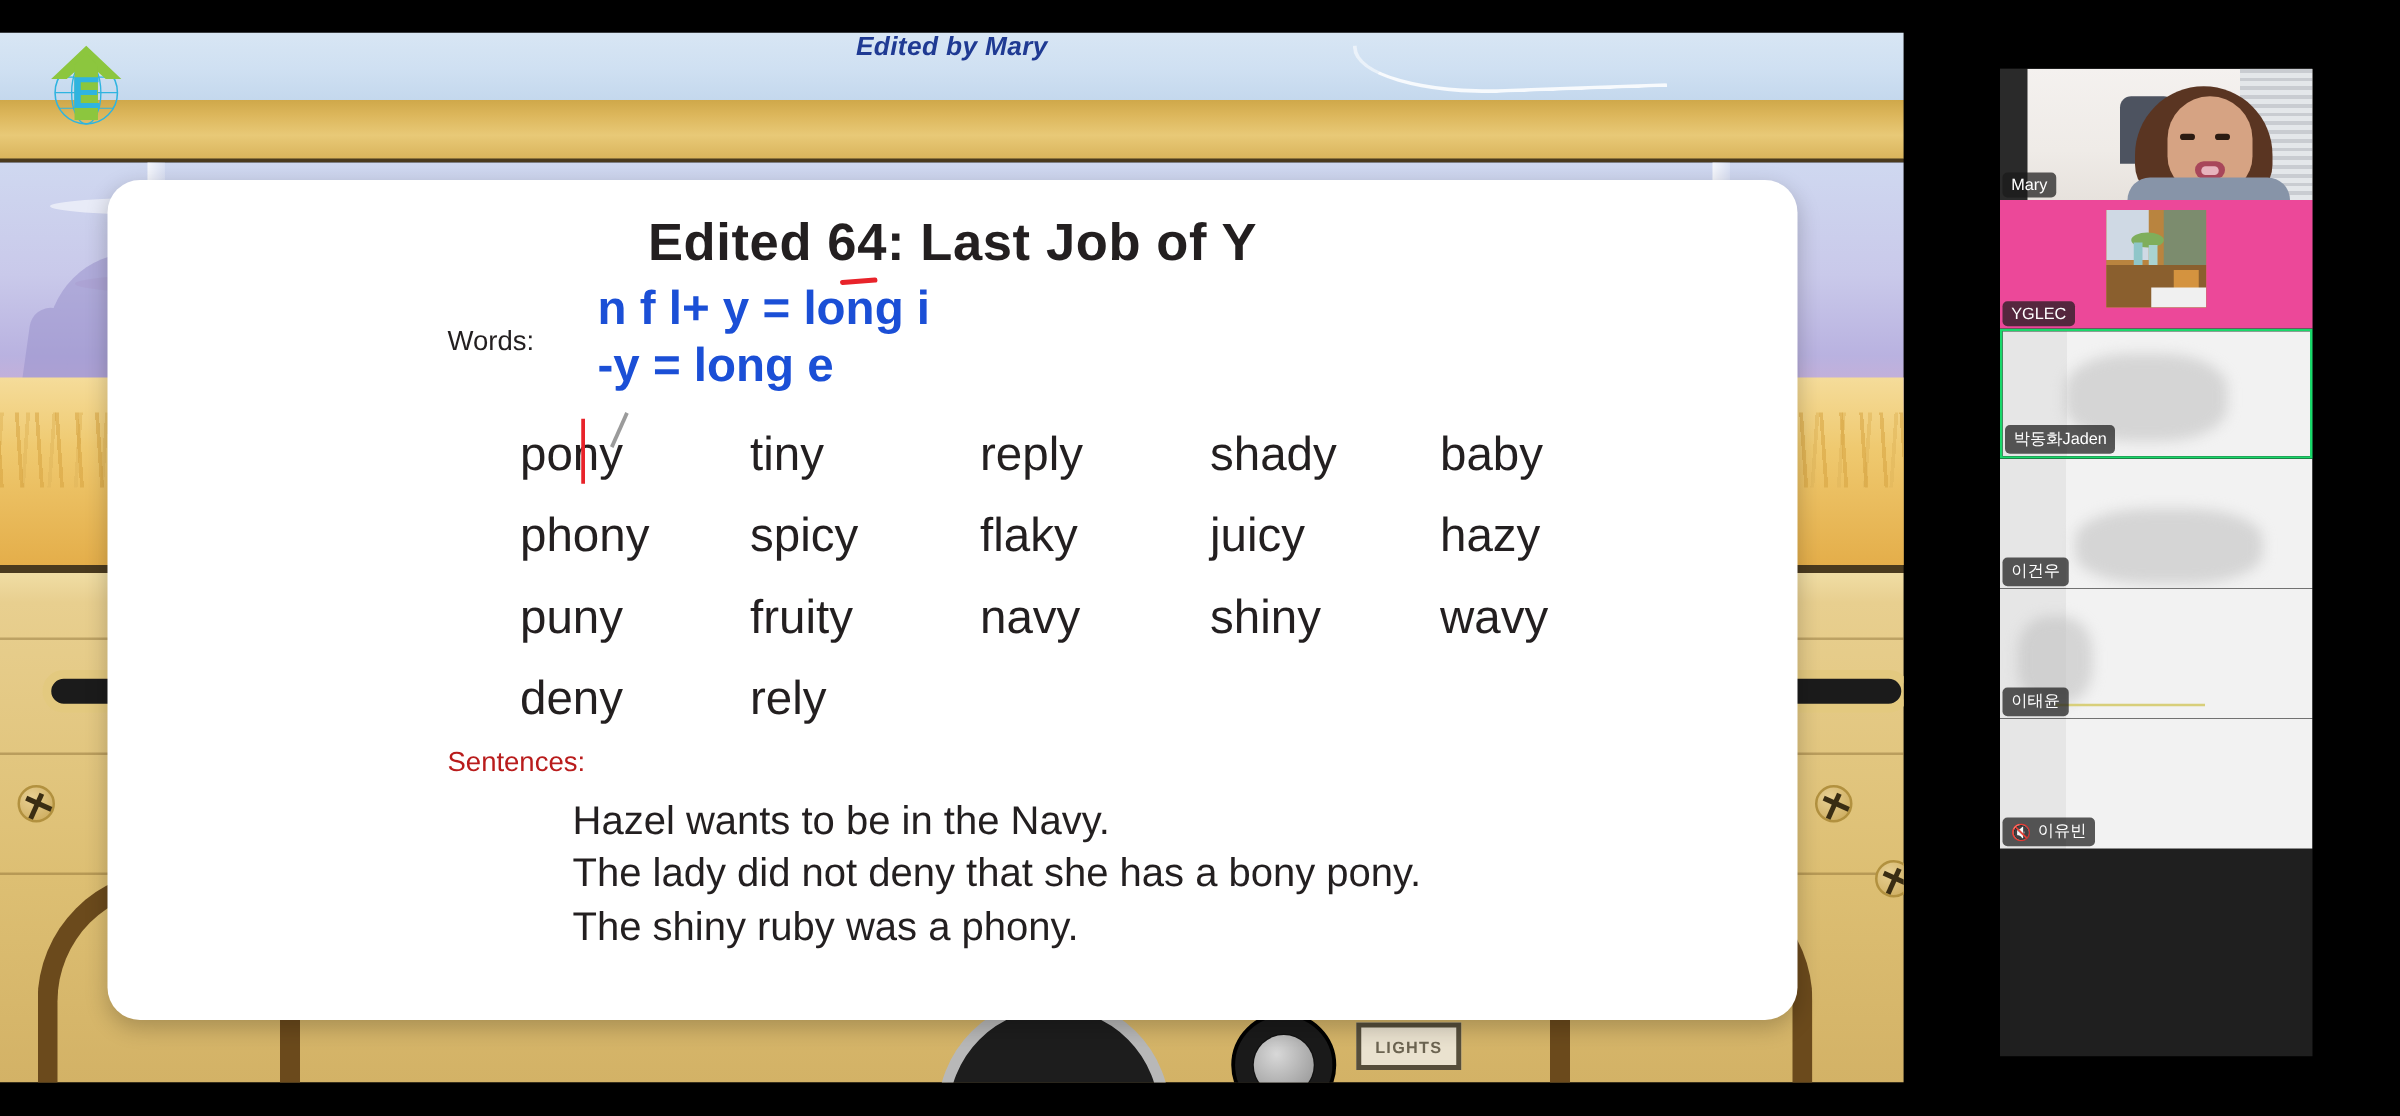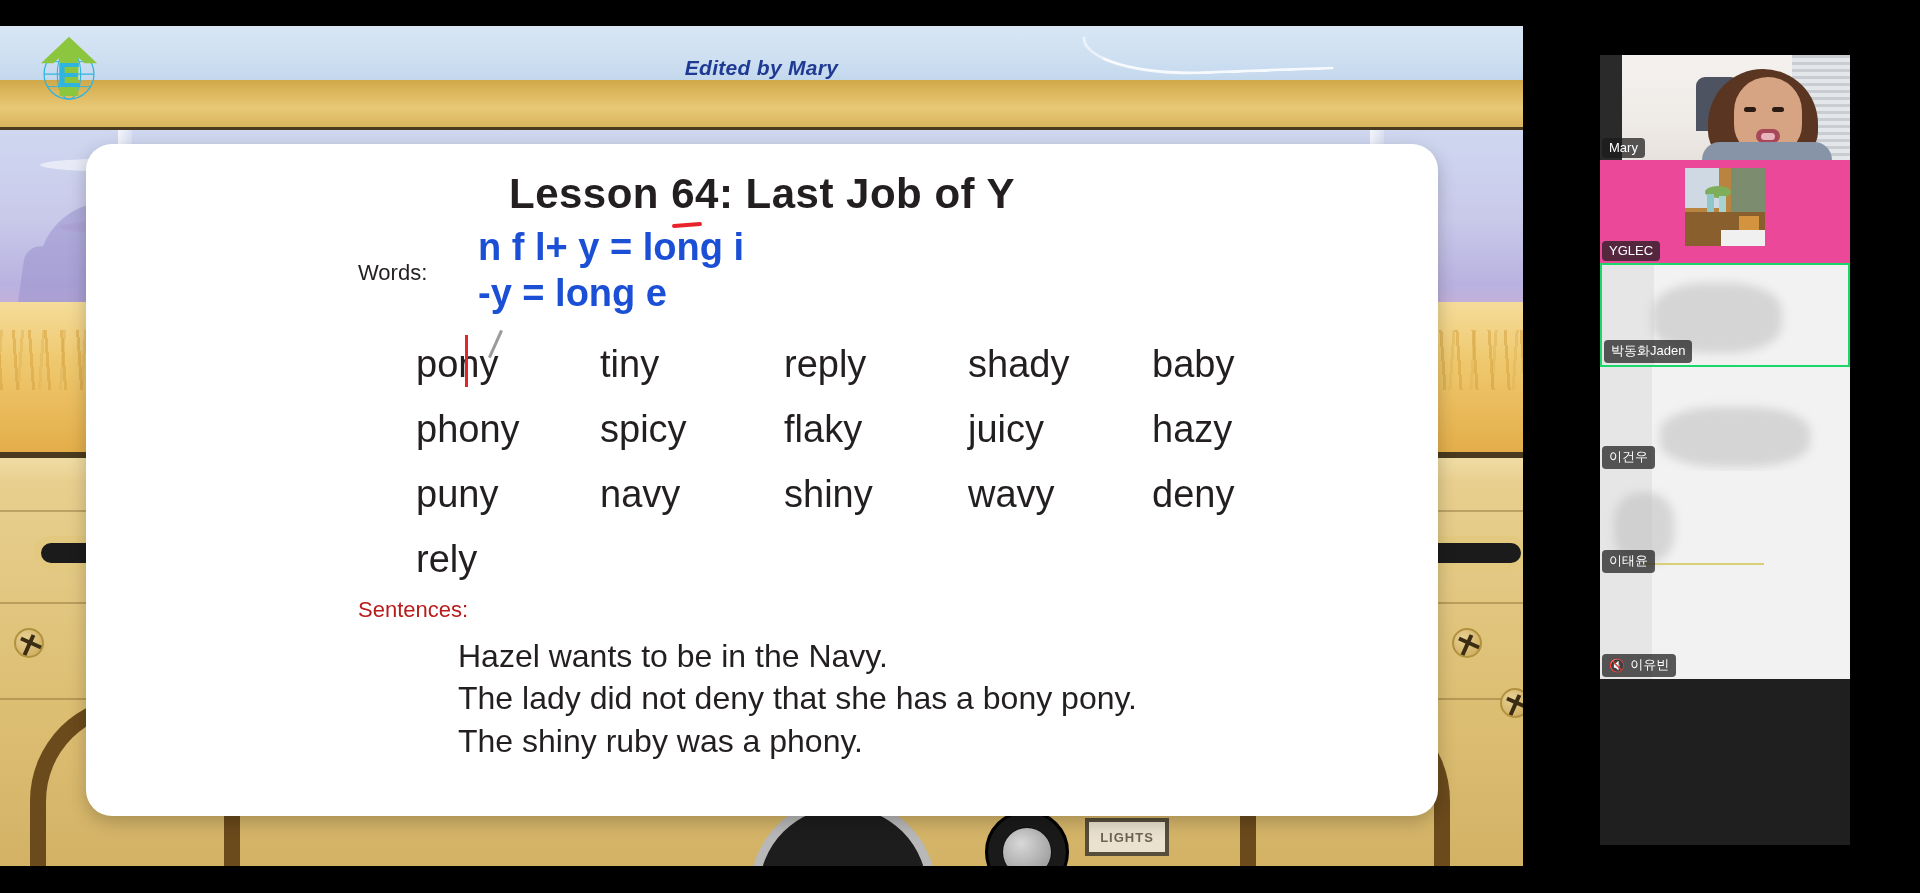--- a/index.html
+++ b/index.html
@@ -15,21 +15,21 @@
   #shared {
     position:absolute; left:0; top:26px;
     width:1523px; height:840px;
     background:#0b0b0b; overflow:hidden;
   }
 
   
   .slide-header {
     position:absolute; left:0; top:0; width:100%; height:54px;
     background:linear-gradient(180deg,#d8e6f4 0%, #cfe0f2 55%, #c4d8ed 100%);
-    display:flex; align-items:flex-end; justify-content:center;
+    display:flex; align-items:flex-start; justify-content:center;
   }
   .slide-header .swoosh{
     position:absolute; right:190px; top:6px; width:250px; height:42px;
     border-bottom-left-radius:120px 40px;
     border-bottom:3px solid rgba(255,255,255,.85);
     border-left:3px solid rgba(255,255,255,.55);
     transform:rotate(-2deg);
   }
   .edited-by {
     font-style:italic; font-weight:bold; font-size:21px;
@@ -350,21 +350,21 @@
       <line x1="18" y1="54" x2="82" y2="54" stroke="#2fb4e0" stroke-width="1.4"></line>
       <line x1="22" y1="38" x2="78" y2="38" stroke="#2fb4e0" stroke-width="1.2"></line>
       <line x1="22" y1="70" x2="78" y2="70" stroke="#2fb4e0" stroke-width="1.2"></line>
       <path d="M50 6 L86 40 L70 40 L50 22 L30 40 L14 40 Z" fill="#8cc63e"></path>
       <path d="M50 14 L62 26 L62 82 L38 82 L38 26 Z" fill="#8cc63e"></path>
       <text x="50" y="70" font-size="46" font-weight="bold" fill="#2fb4e0" text-anchor="middle" font-family="Liberation Sans, sans-serif">E</text>
     </svg>
 
     <div class="card">
 
-      <div class="lesson-title">Lesson 64: Last Job of Y</div>
+      <div class="lesson-title">Edited 64: Last Job of Y</div>
 
       <div class="rule-block">
         <div class="redmark-i"></div>
         <div class="rule-line">
           <span>n f l+ y = long i</span>
         </div>
         <span class="words-label">Words:</span>
         <div class="rule-line">
           <span>-y = long e</span>
         </div>
@@ -377,20 +377,21 @@
         <div class="word">shady</div>
 
         <div class="word">baby</div>
         <div class="word">phony</div>
         <div class="word">spicy</div>
         <div class="word">flaky</div>
 
         <div class="word">juicy</div>
         <div class="word">hazy</div>
         <div class="word">puny</div>
+        <div class="word">fruity</div>
 
         <div class="word">navy</div>
         <div class="word">shiny</div>
         <div class="word">wavy</div>
         <div class="word">deny</div>
         <div class="word">rely</div>
       </div>
 
       <div class="sent-label">Sentences:</div>
 

